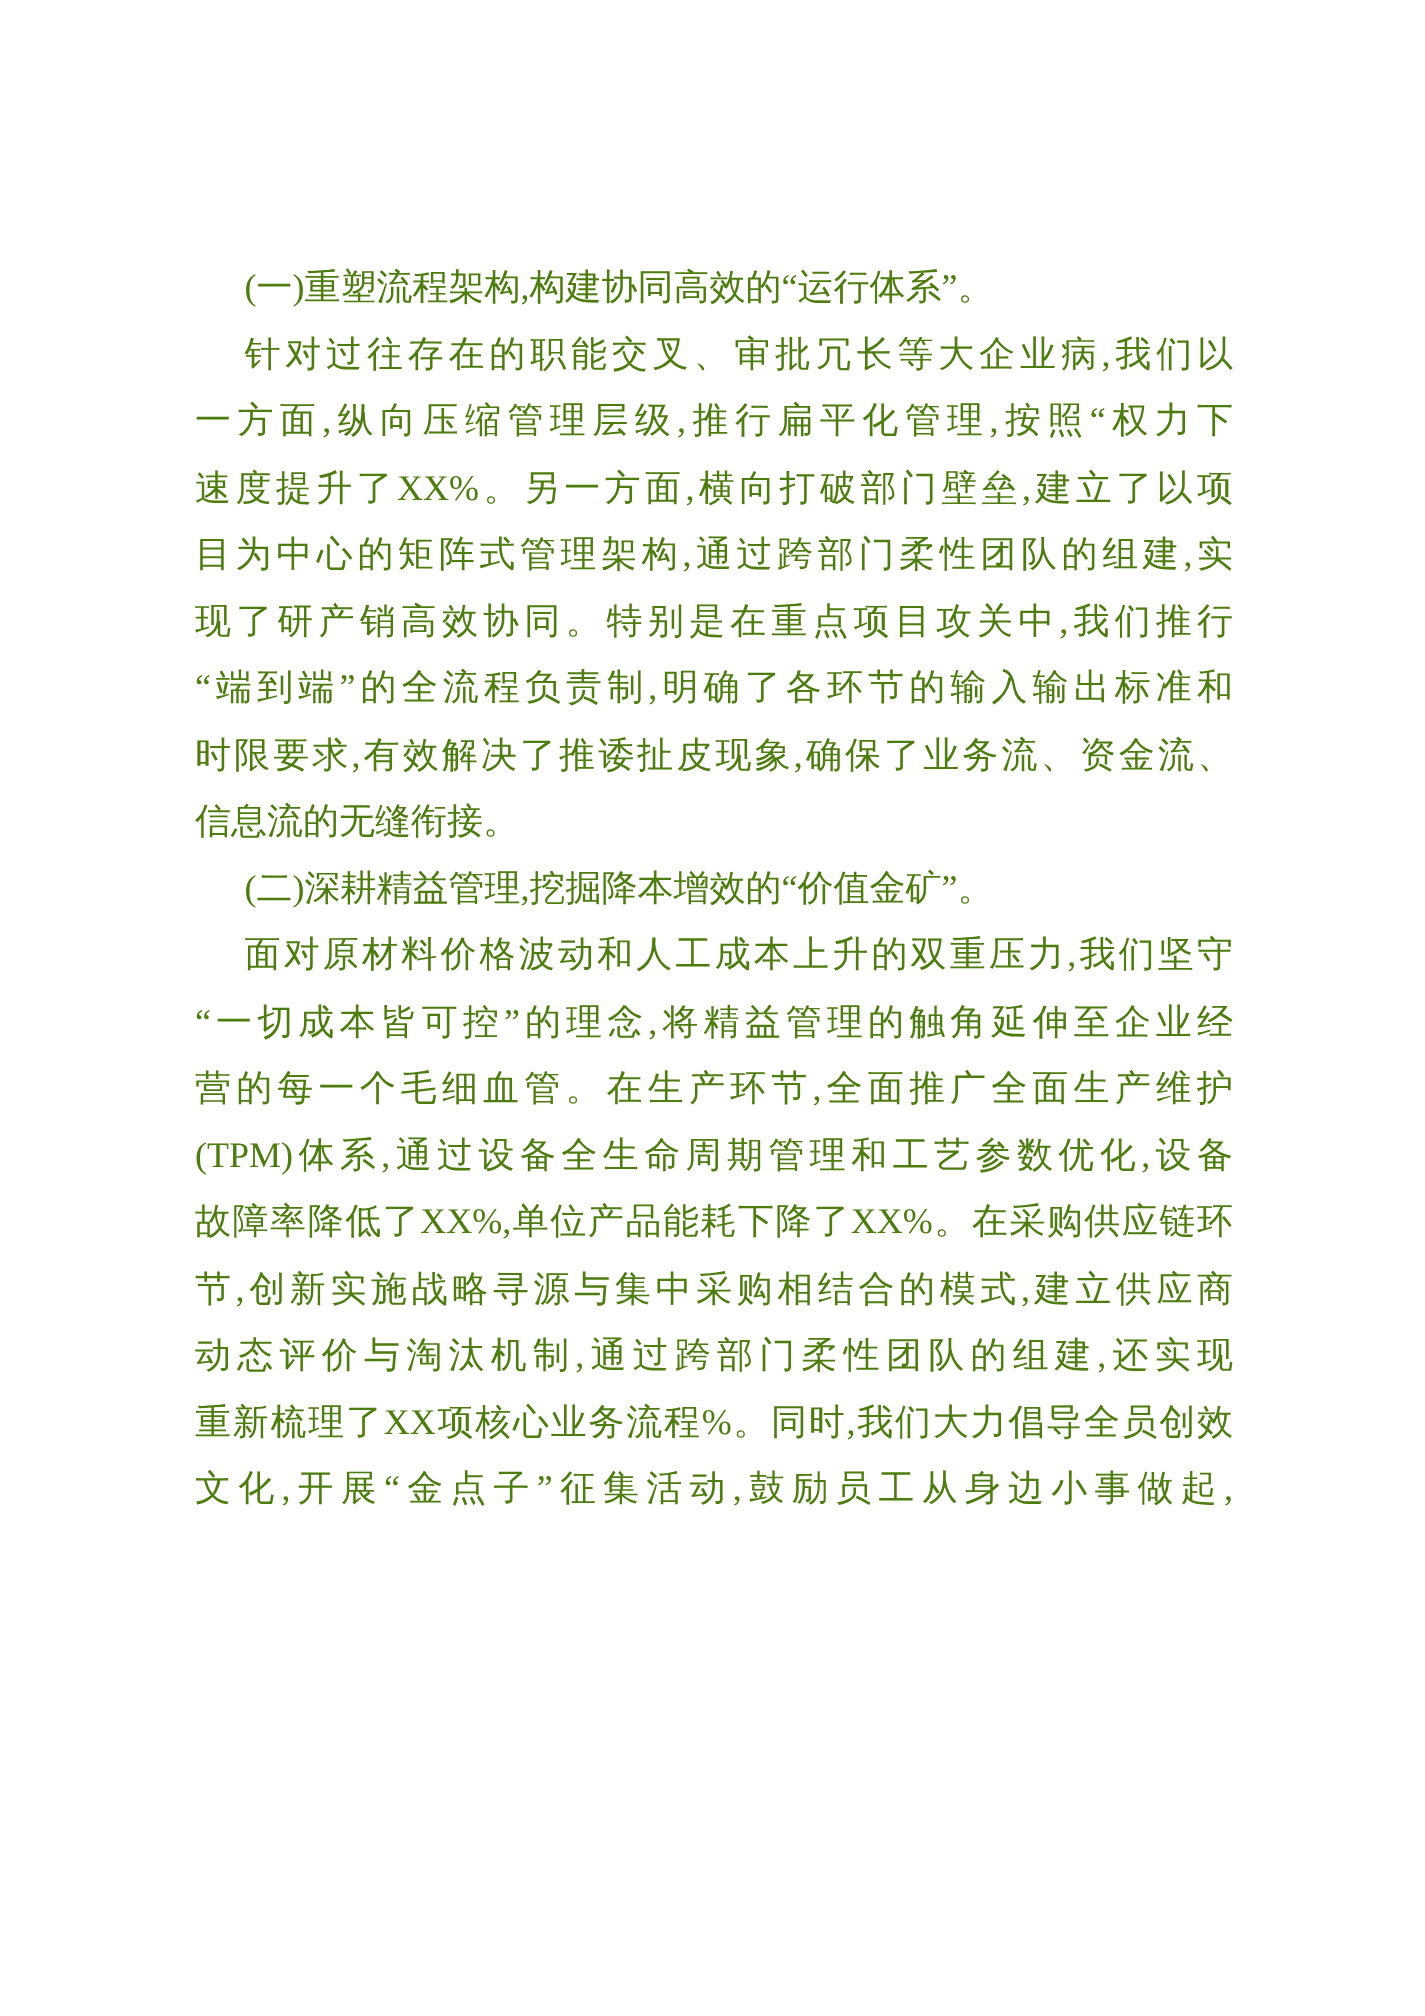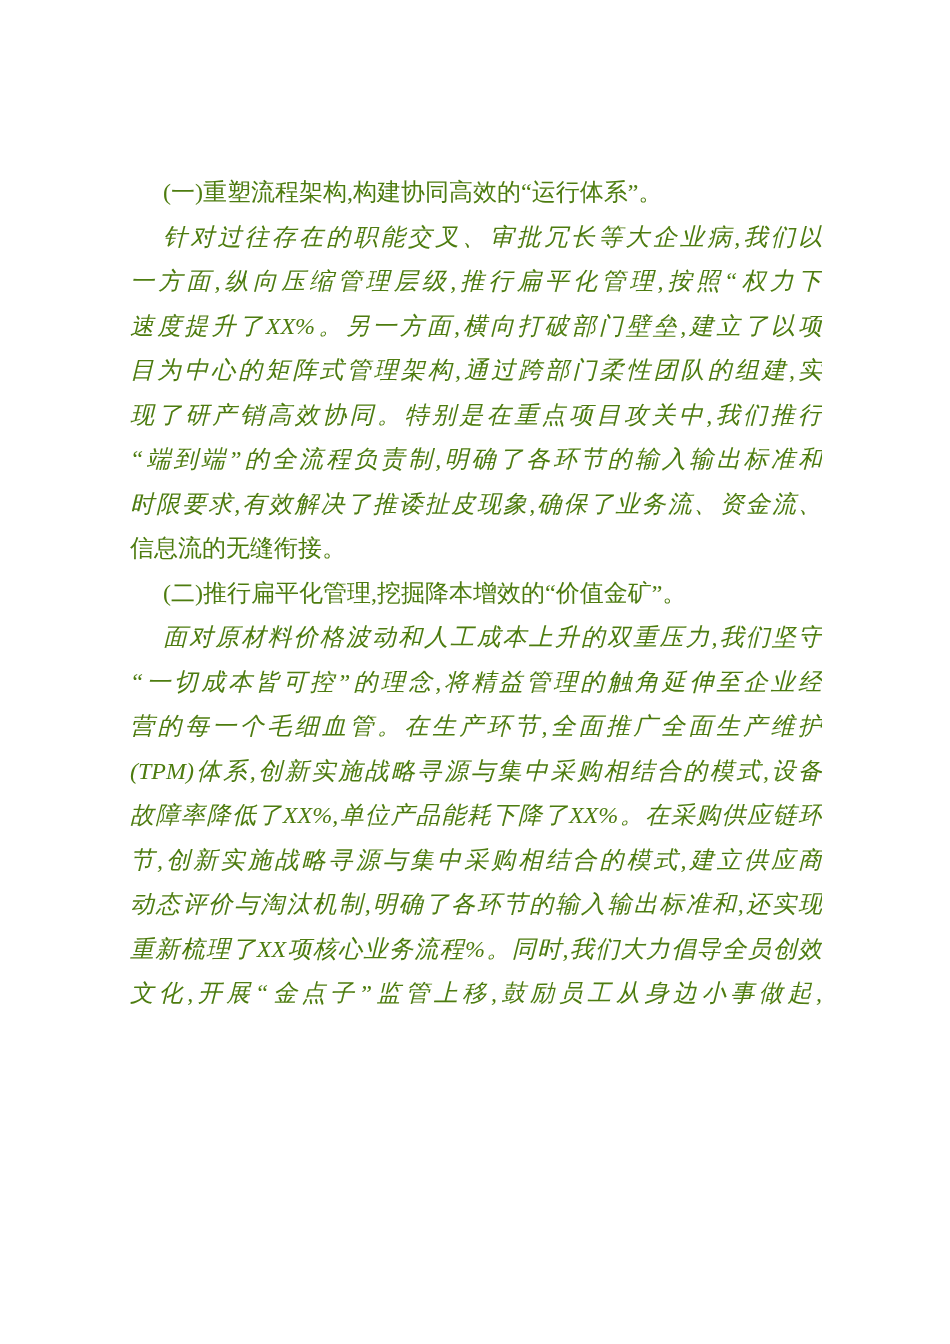--- a/index.html
+++ b/index.html
@@ -29,21 +29,20 @@
   }
   .line {
     height: 44.5px;
     line-height: 44.5px;
     text-align: justify;
     text-align-last: left;
     overflow: hidden;
   }
   .line.flush {
     text-align-last: justify;
-    font-style: italic;
   }
   .line.indent {
     text-indent: 33px;
   }
 </style>
 </head>
 <body>
 
 <div class="page">
   <div class="doc-body" id="doc-body">
@@ -54,27 +53,27 @@
         <div class="line indent flush">针对过往存在的职能交叉、审批冗长等大企业病,我们以</div>
         <div class="line flush">一方面,纵向压缩管理层级,推行扁平化管理,按照“权力下</div>
         <div class="line flush">速度提升了XX%。另一方面,横向打破部门壁垒,建立了以项</div>
         <div class="line flush">目为中心的矩阵式管理架构,通过跨部门柔性团队的组建,实</div>
         <div class="line flush">现了研产销高效协同。特别是在重点项目攻关中,我们推行</div>
         <div class="line flush">“端到端”的全流程负责制,明确了各环节的输入输出标准和</div>
         <div class="line flush">时限要求,有效解决了推诿扯皮现象,确保了业务流、资金流、</div>
         <div class="line">信息流的无缝衔接。</div>
       </div>
       <div class="para">
-        <div class="line indent">(二)推行扁平化管理,挖掘降本增效的“价值金矿”。</div>
+        <div class="line indent">(二)深耕精益管理,挖掘降本增效的“价值金矿”。</div>
       </div>
       <div class="para">
         <div class="line indent flush">面对原材料价格波动和人工成本上升的双重压力,我们坚守</div>
         <div class="line flush">“一切成本皆可控”的理念,将精益管理的触角延伸至企业经</div>
         <div class="line flush">营的每一个毛细血管。在生产环节,全面推广全面生产维护</div>
-        <div class="line flush">(TPM)体系,创新实施战略寻源与集中采购相结合的模式,设备</div>
+        <div class="line flush">(TPM)体系,通过设备全生命周期管理和工艺参数优化,设备</div>
         <div class="line flush">故障率降低了XX%,单位产品能耗下降了XX%。在采购供应链环</div>
         <div class="line flush">节,创新实施战略寻源与集中采购相结合的模式,建立供应商</div>
-        <div class="line flush">动态评价与淘汰机制,明确了各环节的输入输出标准和,还实现</div>
+        <div class="line flush">动态评价与淘汰机制,通过跨部门柔性团队的组建,还实现</div>
         <div class="line flush">重新梳理了XX项核心业务流程%。同时,我们大力倡导全员创效</div>
-        <div class="line flush">文化,开展“金点子”监管上移,鼓励员工从身边小事做起,</div>
+        <div class="line flush">文化,开展“金点子”征集活动,鼓励员工从身边小事做起,</div>
       </div>
     </div>
 </div>
 
 </body></html>

